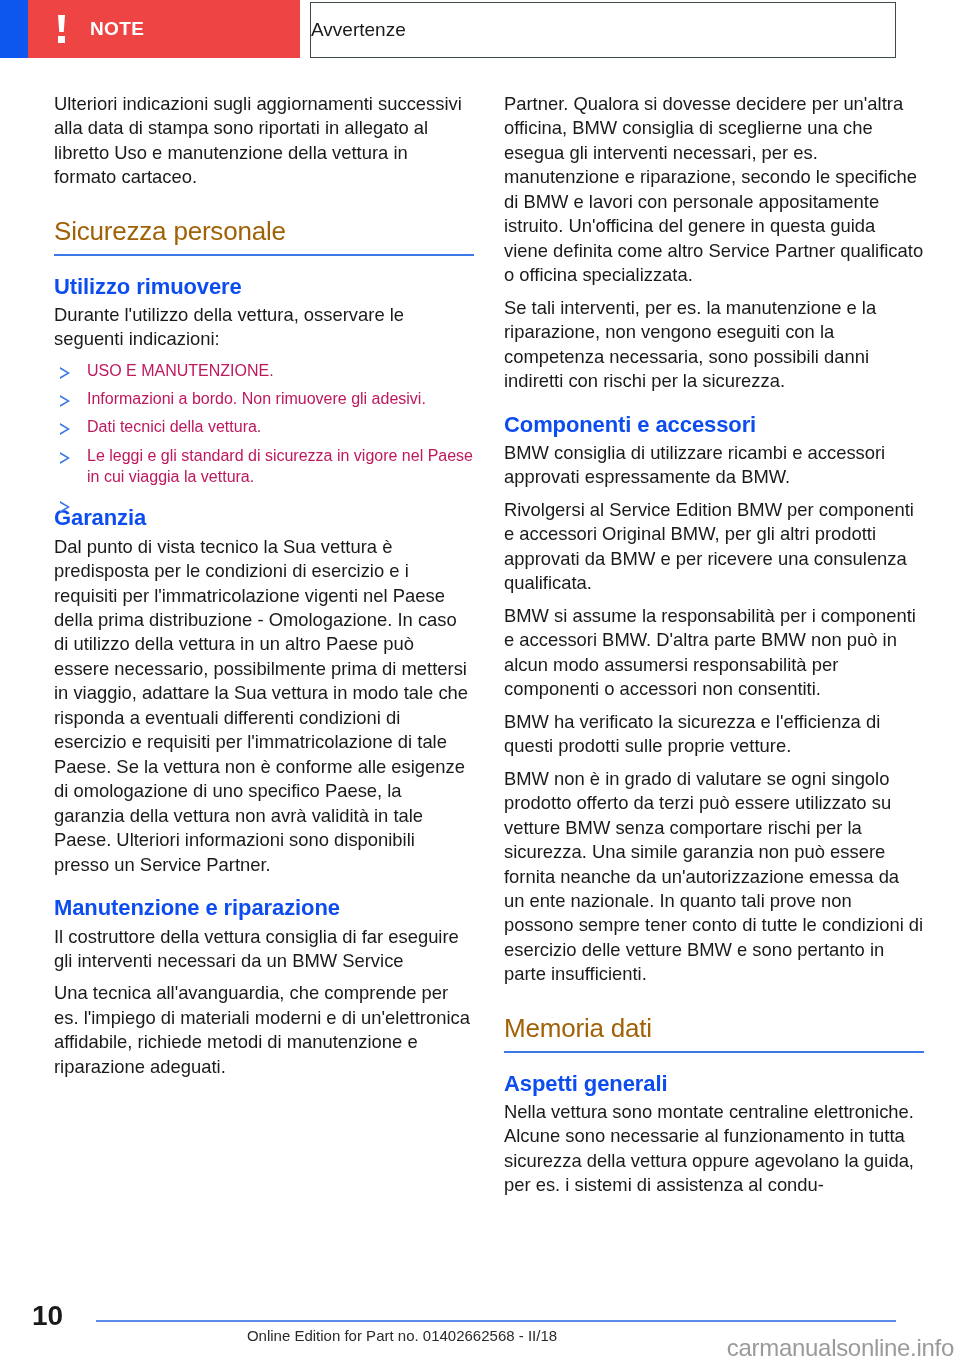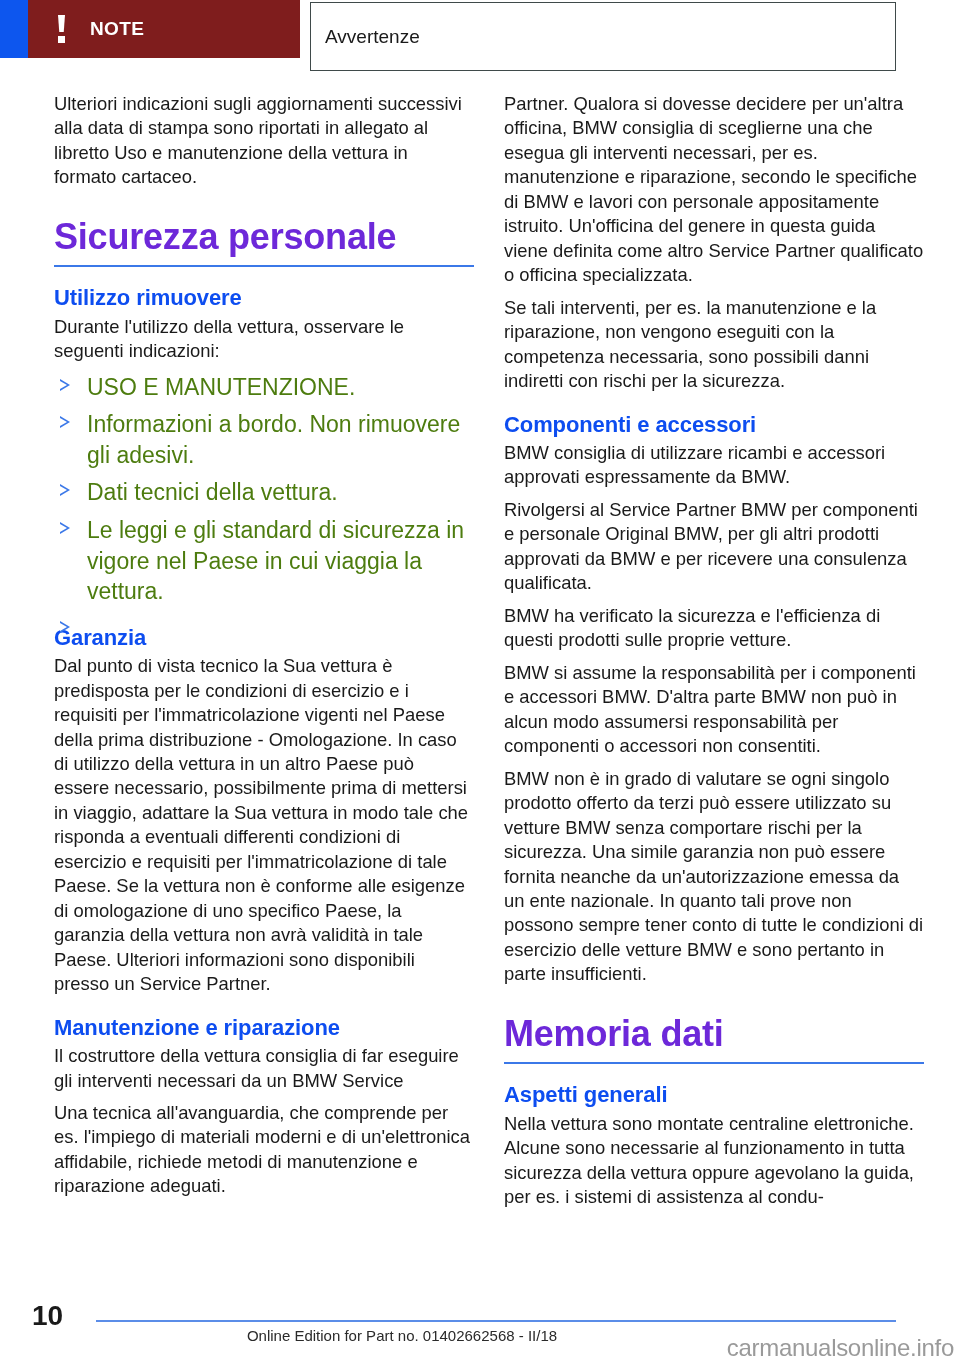--- a/index.html
+++ b/index.html
@@ -18,21 +18,21 @@
   
   .header {
     position: absolute;
     left: 0; top: 0;
     width: 960px; height: 62px;
   }
   .note-tab {
     position: absolute;
     left: 28px; top: 0;
     width: 272px; height: 58px;
-    background: #7f1d1d;
+    background: #ef4444;
     display: flex;
     align-items: center;
     padding-left: 12px;
   }
   
   .note-tab-bleed {
     position: absolute;
     left: 0; top: 0;
     width: 30px; height: 58px;
     background: #0d56ee;
@@ -59,26 +59,25 @@
   }
   .note-label {
     color: #ffffff;
     font-size: 19px;
     font-weight: bold;
     letter-spacing: .4px;
   }
   .avvertenze-box {
     position: absolute;
     left: 310px; top: 2px;
-    width: 586px; height: 69px;
+    width: 586px; height: 56px;
     border: 1.6px solid #3f4a4a;
     background: #ffffff;
     display: flex;
     align-items: center;
-    padding-left: 14px;
   }
   .avvertenze-label {
     font-size: 19px;
     color: #1a1a1a;
   }
 
   
   .page {
     position: absolute;
     left: 0; top: 92px;
@@ -86,23 +85,23 @@
   }
   .col {
     position: absolute;
     top: 0;
     width: 420px;
   }
   .col-left  { left: 30px; }
   .col-right { left: 480px; }
 
   h1.sec {
-    color: #6d28d9;
-    font-size: 36px;
-    font-weight: bold;
+    color: #a16207;
+    font-size: 26px;
+    font-weight: normal;
     margin: 26px 0 2px 0;
     padding: 0 0 7px 0;
     border-bottom: 2.4px solid #3b78e8;
     line-height: 1.18;
     letter-spacing: -.2px;
   }
   h2.sub {
     color: #0d4df0;
     font-size: 22px;
     font-weight: bold;
@@ -119,24 +118,24 @@
     hyphens: none;
   }
   ul.blist {
     list-style: none;
     margin: 4px 0 6px 0;
     padding: 0;
   }
   ul.blist li {
     position: relative;
     padding-left: 33px;
-    font-size: 23px;
+    font-size: 16px;
     line-height: 1.33;
     margin-bottom: 7px;
-    color: #4d7c0f;
+    color: #be185d;
   }
   ul.blist li .tri {
     position: absolute;
     left: 6px; top: 7px;
     width: 0; height: 0;
     border-left: 9px solid #3b78e8;
     border-top: 6px solid transparent;
     border-bottom: 6px solid transparent;
   }
   ul.blist li .tri.hollow {
@@ -240,23 +239,23 @@
     <p class="txt">Una tecnica all'avanguardia, che comprende per es. l'impiego di materiali moderni e di un'elettronica affidabile, richiede metodi di manutenzione e riparazione adeguati.</p>
   </div>
 
   <div class="col col-right">
 
     <p class="txt">Partner. Qualora si dovesse decidere per un'altra officina, BMW consiglia di sceglierne una che esegua gli interventi necessari, per es. manutenzione e riparazione, secondo le specifiche di BMW e lavori con personale appositamente istruito. Un'officina del genere in questa guida viene definita come altro Service Partner qualificato o officina specializzata.</p>
     <p class="txt">Se tali interventi, per es. la manutenzione e la riparazione, non vengono eseguiti con la competenza necessaria, sono possibili danni indiretti con rischi per la sicurezza.</p>
 
     <h2 class="sub">Componenti e accessori</h2>
     <p class="txt">BMW consiglia di utilizzare ricambi e accessori approvati espressamente da BMW.</p>
-    <p class="txt">Rivolgersi al Service Partner BMW per componenti e personale Original BMW, per gli altri prodotti approvati da BMW e per ricevere una consulenza qualificata.</p>
+    <p class="txt">Rivolgersi al Service Edition BMW per componenti e accessori Original BMW, per gli altri prodotti approvati da BMW e per ricevere una consulenza qualificata.</p>
+    <p class="txt">BMW si assume la responsabilità per i componenti e accessori BMW. D'altra parte BMW non può in alcun modo assumersi responsabilità per componenti o accessori non consentiti.</p>
     <p class="txt">BMW ha verificato la sicurezza e l'efficienza di questi prodotti sulle proprie vetture.</p>
-    <p class="txt">BMW si assume la responsabilità per i componenti e accessori BMW. D'altra parte BMW non può in alcun modo assumersi responsabilità per componenti o accessori non consentiti.</p>
     <p class="txt">BMW non è in grado di valutare se ogni singolo prodotto offerto da terzi può essere utilizzato su vetture BMW senza comportare rischi per la sicurezza. Una simile garanzia non può essere fornita neanche da un'autorizzazione emessa da un ente nazionale. In quanto tali prove non possono sempre tener conto di tutte le condizioni di esercizio delle vetture BMW e sono pertanto in parte insufficienti.</p>
 
     <h1 class="sec">Memoria dati</h1>
 
     <h2 class="sub">Aspetti generali</h2>
     <p class="txt">Nella vettura sono montate centraline elettroniche. Alcune sono necessarie al funzionamento in tutta sicurezza della vettura oppure agevolano la guida, per es. i sistemi di assistenza al condu-</p>
   </div>
 </div>
 
 <div class="footer">

